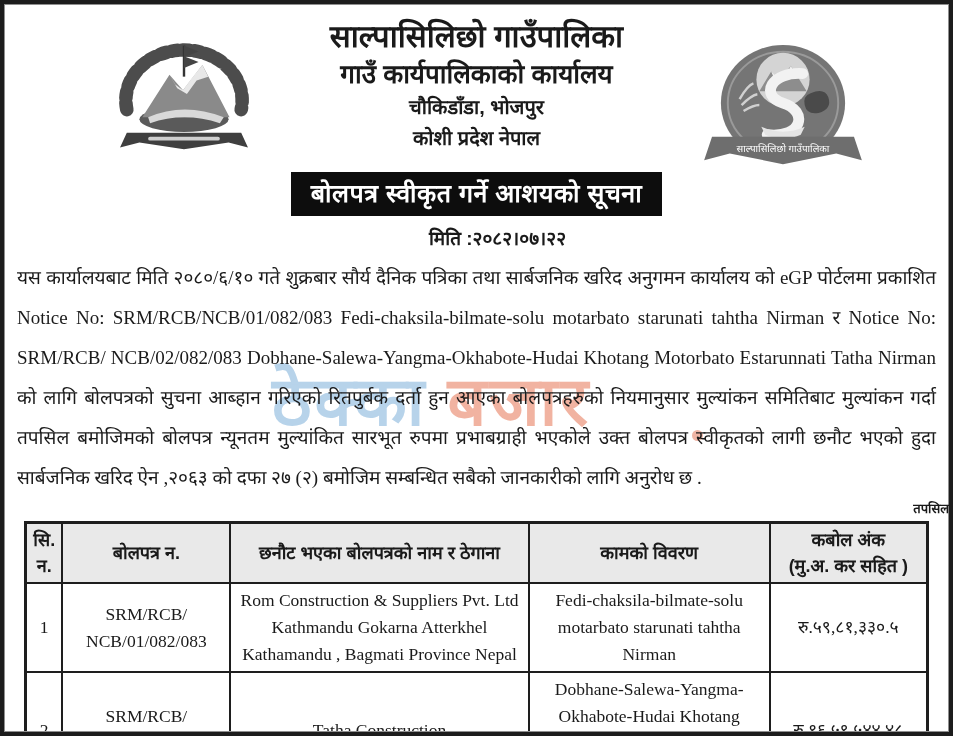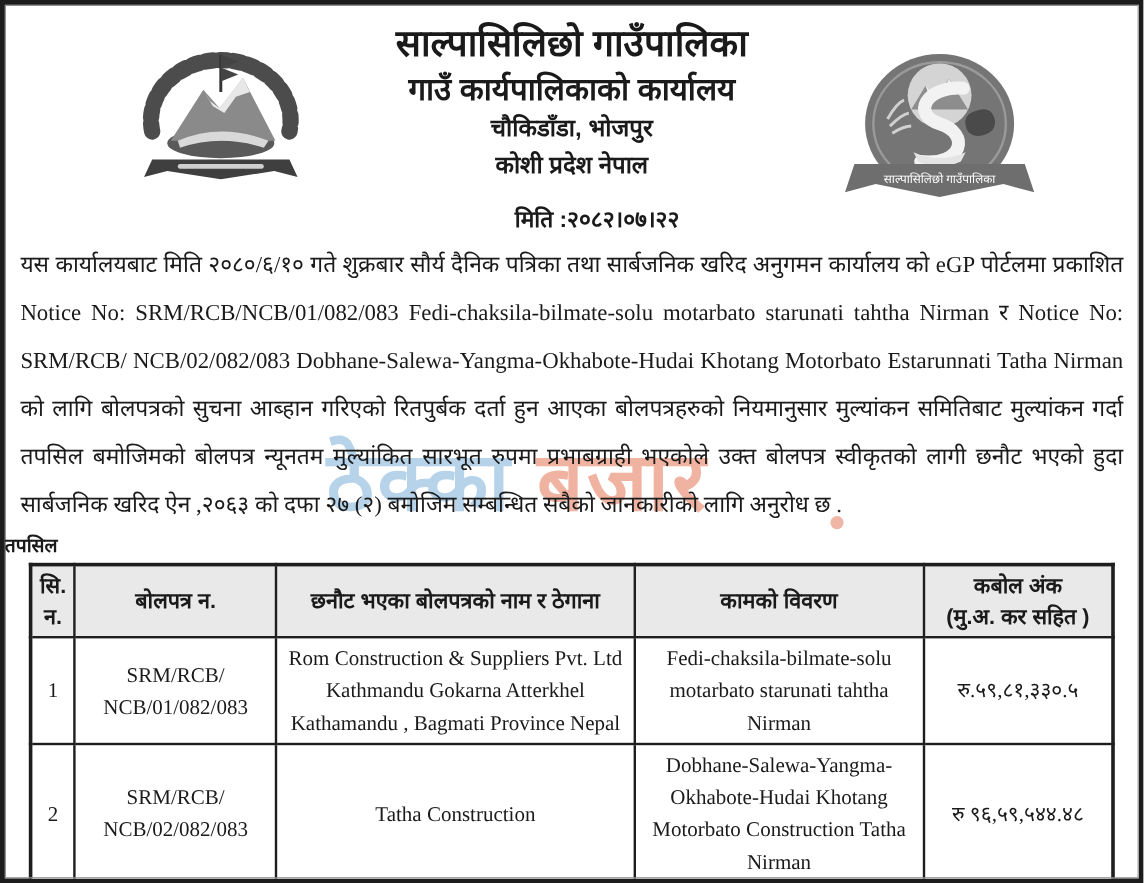--- a/index.html
+++ b/index.html
@@ -38,21 +38,21 @@
   .date-line { text-align:center; font-size:19px; font-weight:bold; margin-top:9px;
                font-family:"Liberation Sans","DejaVu Sans",sans-serif;margin-left:42px; }
 
   
   .body-text {
     position: relative; z-index: 2;
     margin: 7px 13px 0 13px;
     font-size: 19px; line-height: 40px;
     text-align: justify;
   }
-  .schedule-label { position:relative; z-index:2; text-align:left; font-size:16px;
+  .schedule-label { position:relative; z-index:2; text-align:right; font-size:13px;
                     font-weight:bold; margin-top:1px;
                     font-family:"Liberation Sans","DejaVu Sans",sans-serif; }
 
   
   .watermark {
     position:absolute; left: 268px; top: 348px; z-index: 1;
     font-size: 68px; font-weight: bold; white-space: nowrap;
     font-family:Liberation Serif, serif;
     letter-spacing: 3px;
     user-select: none;
@@ -133,20 +133,21 @@
       <path d="M8,96 L152,96 L160,120 L134,113 L80,124 L26,113 L0,120 Z" fill="#6e6e6e"></path>
       <text x="80" y="112" text-anchor="middle" font-size="10" fill="#ffffff">साल्पासिलिछो गाउँपालिका</text>
     </svg>
 
     <div class="org-name">साल्पासिलिछो गाउँपालिका</div>
     <div class="office-name">गाउँ कार्यपालिकाको कार्यालय</div>
     <div class="addr">चौकिडाँडा, भोजपुर</div>
     <div class="addr">कोशी प्रदेश नेपाल</div>
   </div>
 
+  <div class="title-banner">बोलपत्र स्वीकृत गर्ने आशयको सूचना</div>
   <div class="date-line">मिति :२०८२।०७।२२</div>
 
   <div class="body-text">यस कार्यालयबाट मिति २०८०/६/१० गते शुक्रबार सौर्य दैनिक पत्रिका तथा सार्बजनिक खरिद अनुगमन कार्यालय को eGP पोर्टलमा प्रकाशित Notice No: SRM/RCB/NCB/01/082/083 Fedi-chaksila-bilmate-solu motarbato starunati tahtha Nirman र Notice No: SRM/RCB/ NCB/02/082/083 Dobhane-Salewa-Yangma-Okhabote-Hudai Khotang Motorbato Estarunnati Tatha Nirman को लागि बोलपत्रको सुचना आब्हान गरिएको रितपुर्बक दर्ता हुन आएका बोलपत्रहरुको नियमानुसार मुल्यांकन समितिबाट मुल्यांकन गर्दा तपसिल बमोजिमको बोलपत्र न्यूनतम मुल्यांकित सारभूत रुपमा प्रभाबग्राही भएकोले उक्त बोलपत्र स्वीकृतको लागी छनौट भएको हुदा सार्बजनिक खरिद ऐन ,२०६३ को दफा २७ (२) बमोजिम सम्बन्धित सबैको जानकारीको लागि अनुरोध छ .</div>
   <div class="schedule-label">तपसिल</div>
 
   <table class="schedule">
     <colgroup>
       <col class="col-sn">
         <col class="col-bid">
         <col class="col-name">

